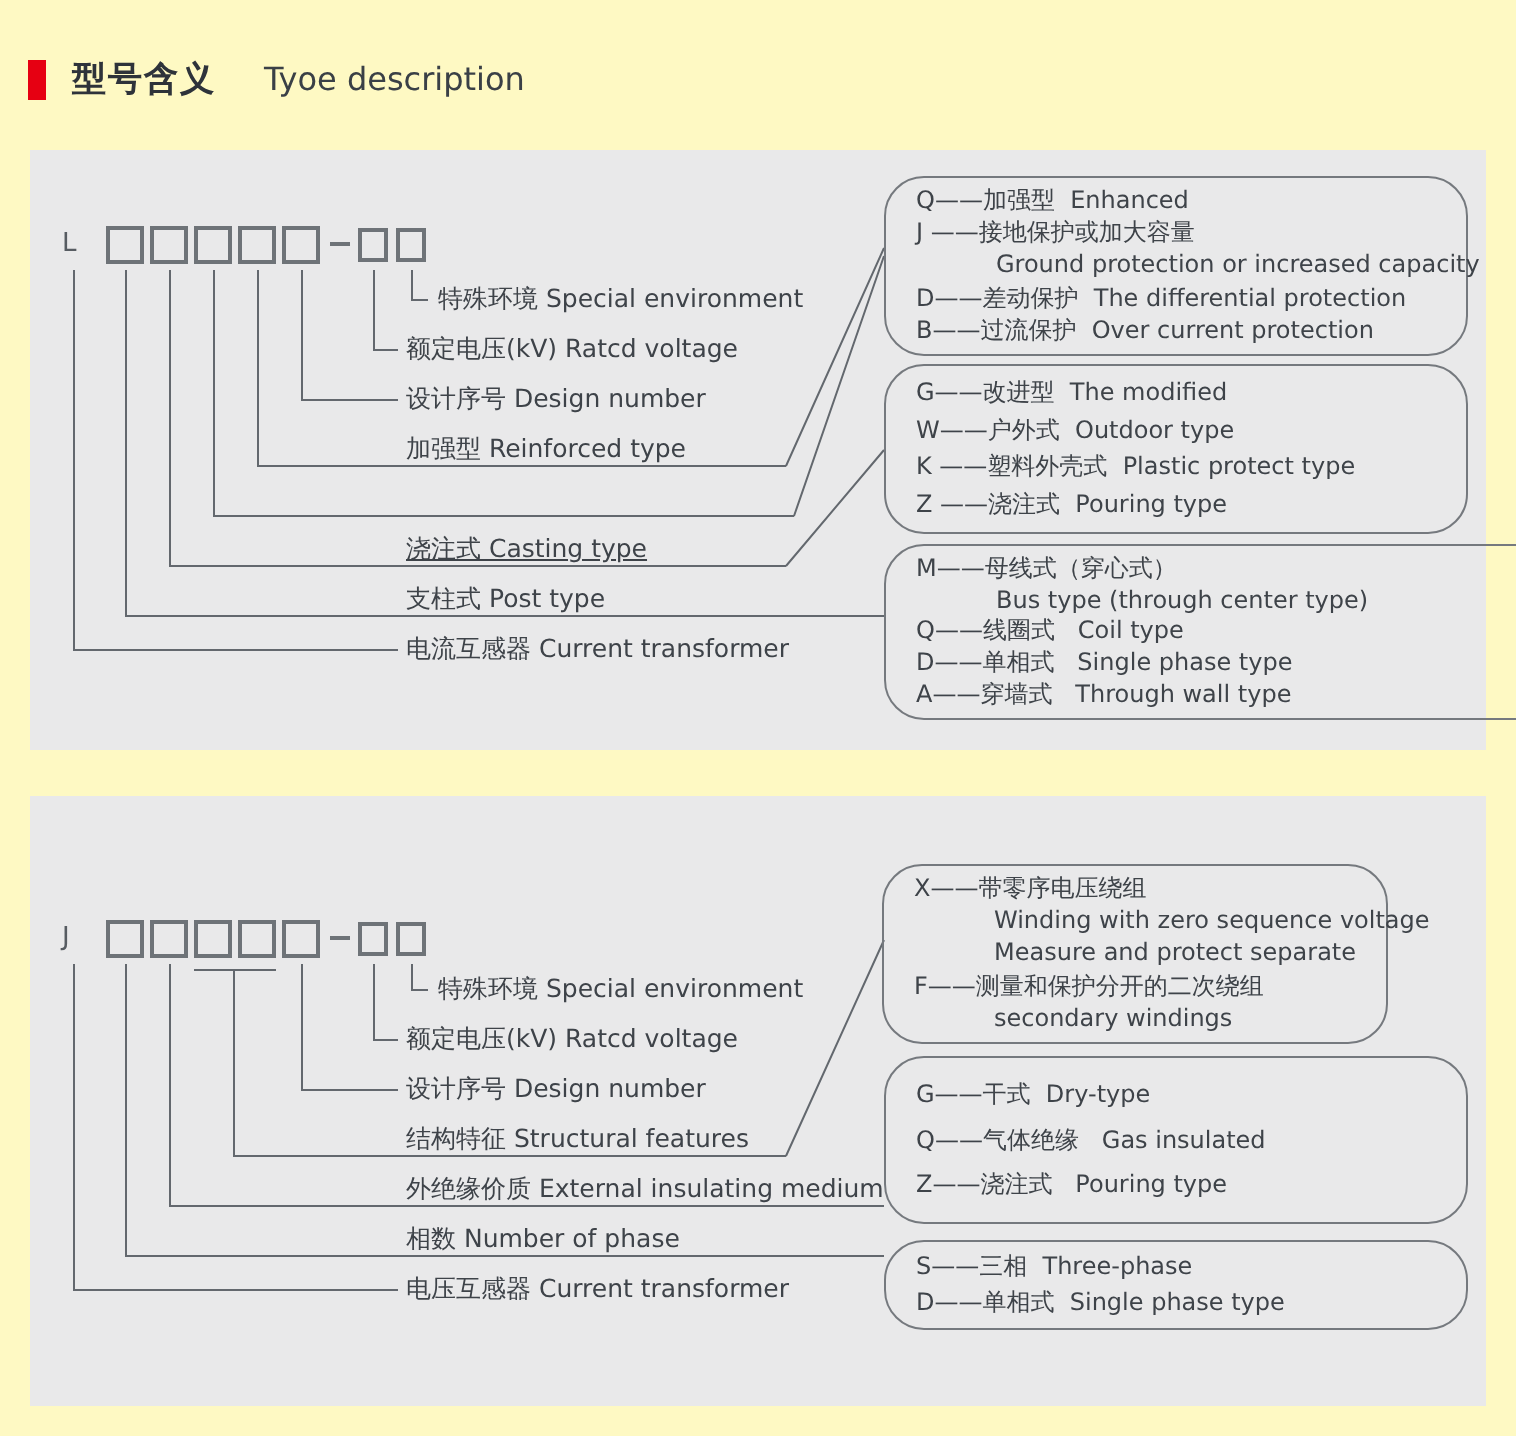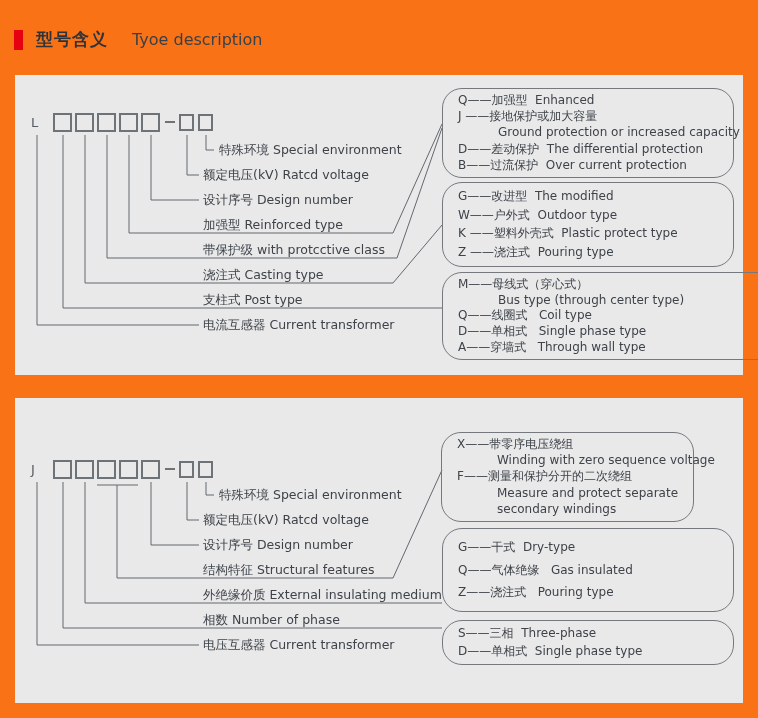--- a/index.html
+++ b/index.html
@@ -1,16 +1,16 @@
 <!DOCTYPE html>
 <html><head>
 <meta charset="utf-8">
 <style>
   html,body{margin:0;padding:0;background:#ffffff;}
-  .page{position:relative;width:758px;height:718px;background:#f97316;overflow:hidden;
+  .page{position:relative;width:758px;height:718px;background:#fef9c3;overflow:hidden;
         font-family:"DejaVu Sans","Liberation Sans",sans-serif;}
   .title-row{position:absolute;left:14px;top:28px;display:flex;align-items:center;}
   .accent-bar{width:9px;height:20px;background:#e60012;margin-right:13px;}
   .title-cn{font-size:17px;font-weight:bold;color:#2e333a;letter-spacing:1px;}
   .title-en{font-size:16px;color:#3a4046;margin-left:24px;}
   .panel{position:absolute;left:15px;width:728px;background:#e9e9ea;}
   #panel-0{top:75px;height:300px;}
   #panel-1{top:398px;height:305px;}
   svg.wires{position:absolute;left:0;top:0;}
   .code-letter{position:absolute;font-size:13px;color:#575c62;transform:translateY(-50%);}
@@ -44,22 +44,21 @@
       <div class="code-box" style="left: 82px; top: 38px;"></div>
       <div class="code-box" style="left: 104px; top: 38px;"></div>
       <div class="code-box" style="left: 126px; top: 38px;"></div>
       <div class="code-dash" style="left: 150px; top: 46px;"></div>
       <div class="code-box small" style="left: 164px; top: 39px;"></div>
       <div class="code-box small" style="left: 183px; top: 39px;"></div>
       <span class="dlabel" style="left: 204px; top: 75px;">特殊环境 Special environment</span>
       <span class="dlabel" style="left: 188px; top: 100px;">额定电压(kV) Ratcd voltage</span>
       <span class="dlabel" style="left: 188px; top: 125px;">设计序号 Design number</span>
       <span class="dlabel" style="left: 188px; top: 150px;">加强型 Reinforced type</span>
-      <span class="dlabel" style="left: 188px; top: 175px;">带保护级 with protcctive class</span>
-      <span class="dlabel" style="left: 188px; top: 200px;">浇注式 Casting type</span>
+      <span class="dlabel" style="left: 188px; top: 200px; text-decoration: underline;">浇注式 Casting type</span>
       <span class="dlabel" style="left: 188px; top: 225px;">支柱式 Post type</span>
       <span class="dlabel" style="left: 188px; top: 250px;">电流互感器 Current transformer</span>
       <div class="legend-box" style="left: 427px; top: 13px; width: 292px; height: 90px;">
         <div class="legline">Q——加强型  Enhanced</div>
         <div class="legline">J ——接地保护或加大容量</div>
         <div class="legline ind">Ground protection or increased capacity</div>
         <div class="legline">D——差动保护  The differential protection</div>
         <div class="legline">B——过流保护  Over current protection</div>
       </div>
       <div class="legend-box" style="left: 427px; top: 107px; width: 292px; height: 85px;">
@@ -92,22 +91,22 @@
       <span class="dlabel" style="left: 204px; top: 97px;">特殊环境 Special environment</span>
       <span class="dlabel" style="left: 188px; top: 122px;">额定电压(kV) Ratcd voltage</span>
       <span class="dlabel" style="left: 188px; top: 147px;">设计序号 Design number</span>
       <span class="dlabel" style="left: 188px; top: 172px;">结构特征 Structural features</span>
       <span class="dlabel" style="left: 188px; top: 197px;">外绝缘价质 External insulating medium</span>
       <span class="dlabel" style="left: 188px; top: 222px;">相数 Number of phase</span>
       <span class="dlabel" style="left: 188px; top: 247px;">电压互感器 Current transformer</span>
       <div class="legend-box" style="left: 426px; top: 34px; width: 253px; height: 90px;">
         <div class="legline">X——带零序电压绕组</div>
         <div class="legline ind">Winding with zero sequence voltage</div>
+        <div class="legline ind">Measure and protect separate</div>
         <div class="legline">F——测量和保护分开的二次绕组</div>
-        <div class="legline ind">Measure and protect separate</div>
         <div class="legline ind">secondary windings</div>
       </div>
       <div class="legend-box" style="left: 427px; top: 130px; width: 292px; height: 84px;">
         <div class="legline">G——干式  Dry-type</div>
         <div class="legline">Q——气体绝缘   Gas insulated</div>
         <div class="legline">Z——浇注式   Pouring type</div>
       </div>
       <div class="legend-box" style="left: 427px; top: 222px; width: 292px; height: 45px;">
         <div class="legline">S——三相  Three-phase</div>
         <div class="legline">D——单相式  Single phase type</div>

